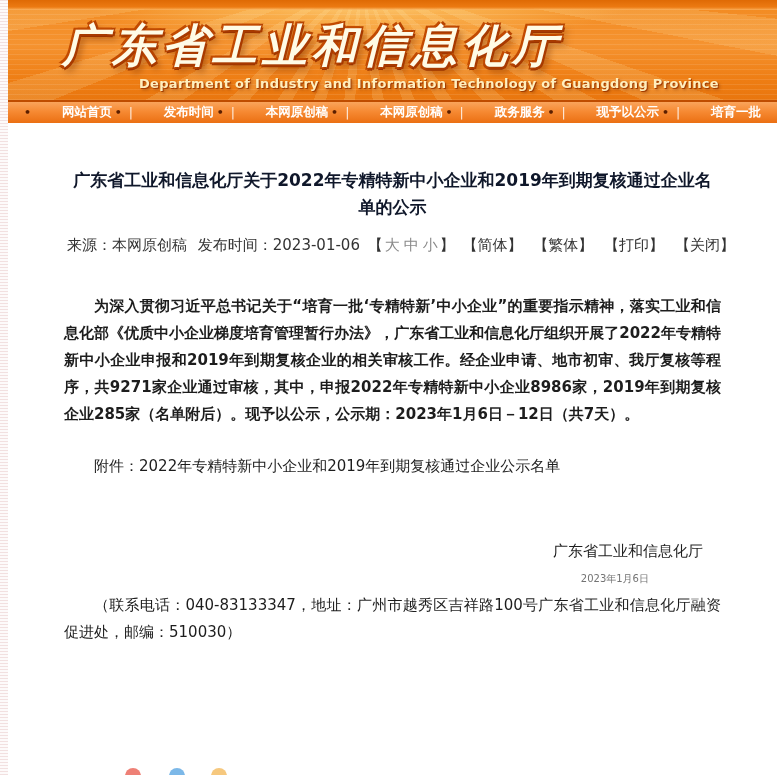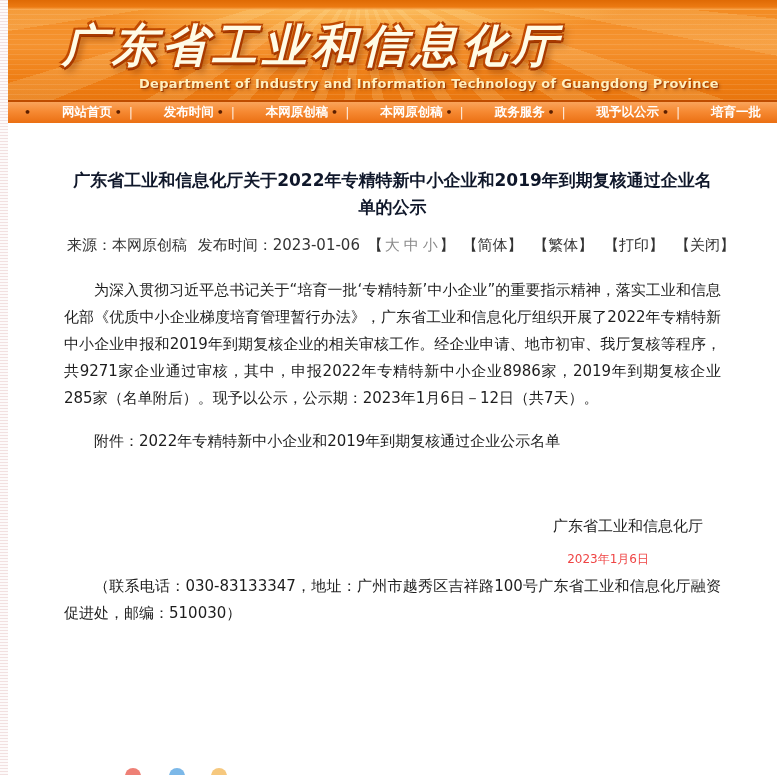--- a/index.html
+++ b/index.html
@@ -69,25 +69,25 @@
   }
   .meta{
     margin-top:15px;text-align:center;font-size:15px;color:#333333;white-space:nowrap;
   }
   .meta span{margin:0 3px;}
   .meta .ctrl{cursor:pointer;color:#333333;}
   .meta .dim{color:#8a8a8a;margin:0 2px;cursor:pointer;}
   .meta .brk{margin:0;}
   .body-text{font-size:15px;line-height:27px;text-align:justify;color:#1d1d1d;}
   .para{margin:14px 0 0 0;text-indent:2em;}
-  .para-first{margin-top:22px;}
-  .attach-line{margin-top:16px;text-indent:2em;}
+  .para-first{margin-top:38px;font-weight:bold;}
+  .attach-line{margin-top:25px;text-indent:2em;}
   .sig{margin-top:58px;text-align:right;}
   .sig-org{padding-right:18px;font-size:15px;color:#1d1d1d;}
-  .sig-date{padding-right:72px;margin-top:6px;font-size:12px;line-height:27px;color:#ef4444;}
+  .sig-date{padding-right:72px;font-size:10px;line-height:27px;color:#737373;}
   .contact{margin-top:0px;}
   
   .share{position:absolute;top:768px;left:0;width:780px;height:20px;z-index:8;}
   .share .ic{position:absolute;width:16px;height:16px;border-radius:50%;}
   .ic-red{left:125px;background:#ee8076;}
   .ic-blue{left:169px;background:#7cb8e8;}
   .ic-orange{left:211px;background:#f6c87e;}
 </style>
 </head>
 <body>
@@ -150,21 +150,21 @@
     <span class="ctrl">【关闭】</span>
   </div>
 
   <div class="body-text">
     <p class="para para-first">为深入贯彻习近平总书记关于“培育一批‘专精特新’中小企业”的重要指示精神，落实工业和信息化部《优质中小企业梯度培育管理暂行办法》，广东省工业和信息化厅组织开展了2022年专精特新中小企业申报和2019年到期复核企业的相关审核工作。经企业申请、地市初审、我厅复核等程序，共9271家企业通过审核，其中，申报2022年专精特新中小企业8986家，2019年到期复核企业285家（名单附后）。现予以公示，公示期：2023年1月6日－12日（共7天）。</p>
     <p class="para attach-line">附件：2022年专精特新中小企业和2019年到期复核通过企业公示名单</p>
     <div class="sig">
       <div class="sig-org">广东省工业和信息化厅</div>
       <div class="sig-date">2023年1月6日</div>
     </div>
-    <p class="para contact">（联系电话：030-83133347，地址：广州市越秀区吉祥路100号广东省工业和信息化厅融资促进处，邮编：510030）</p>
+    <p class="para contact">（联系电话：040-83133347，地址：广州市越秀区吉祥路100号广东省工业和信息化厅融资促进处，邮编：510030）</p>
   </div>
 
 </div>
 
 <div class="share">
   <div class="ic ic-red"></div>
   <div class="ic ic-blue"></div>
   <div class="ic ic-orange"></div>
 </div>
 

